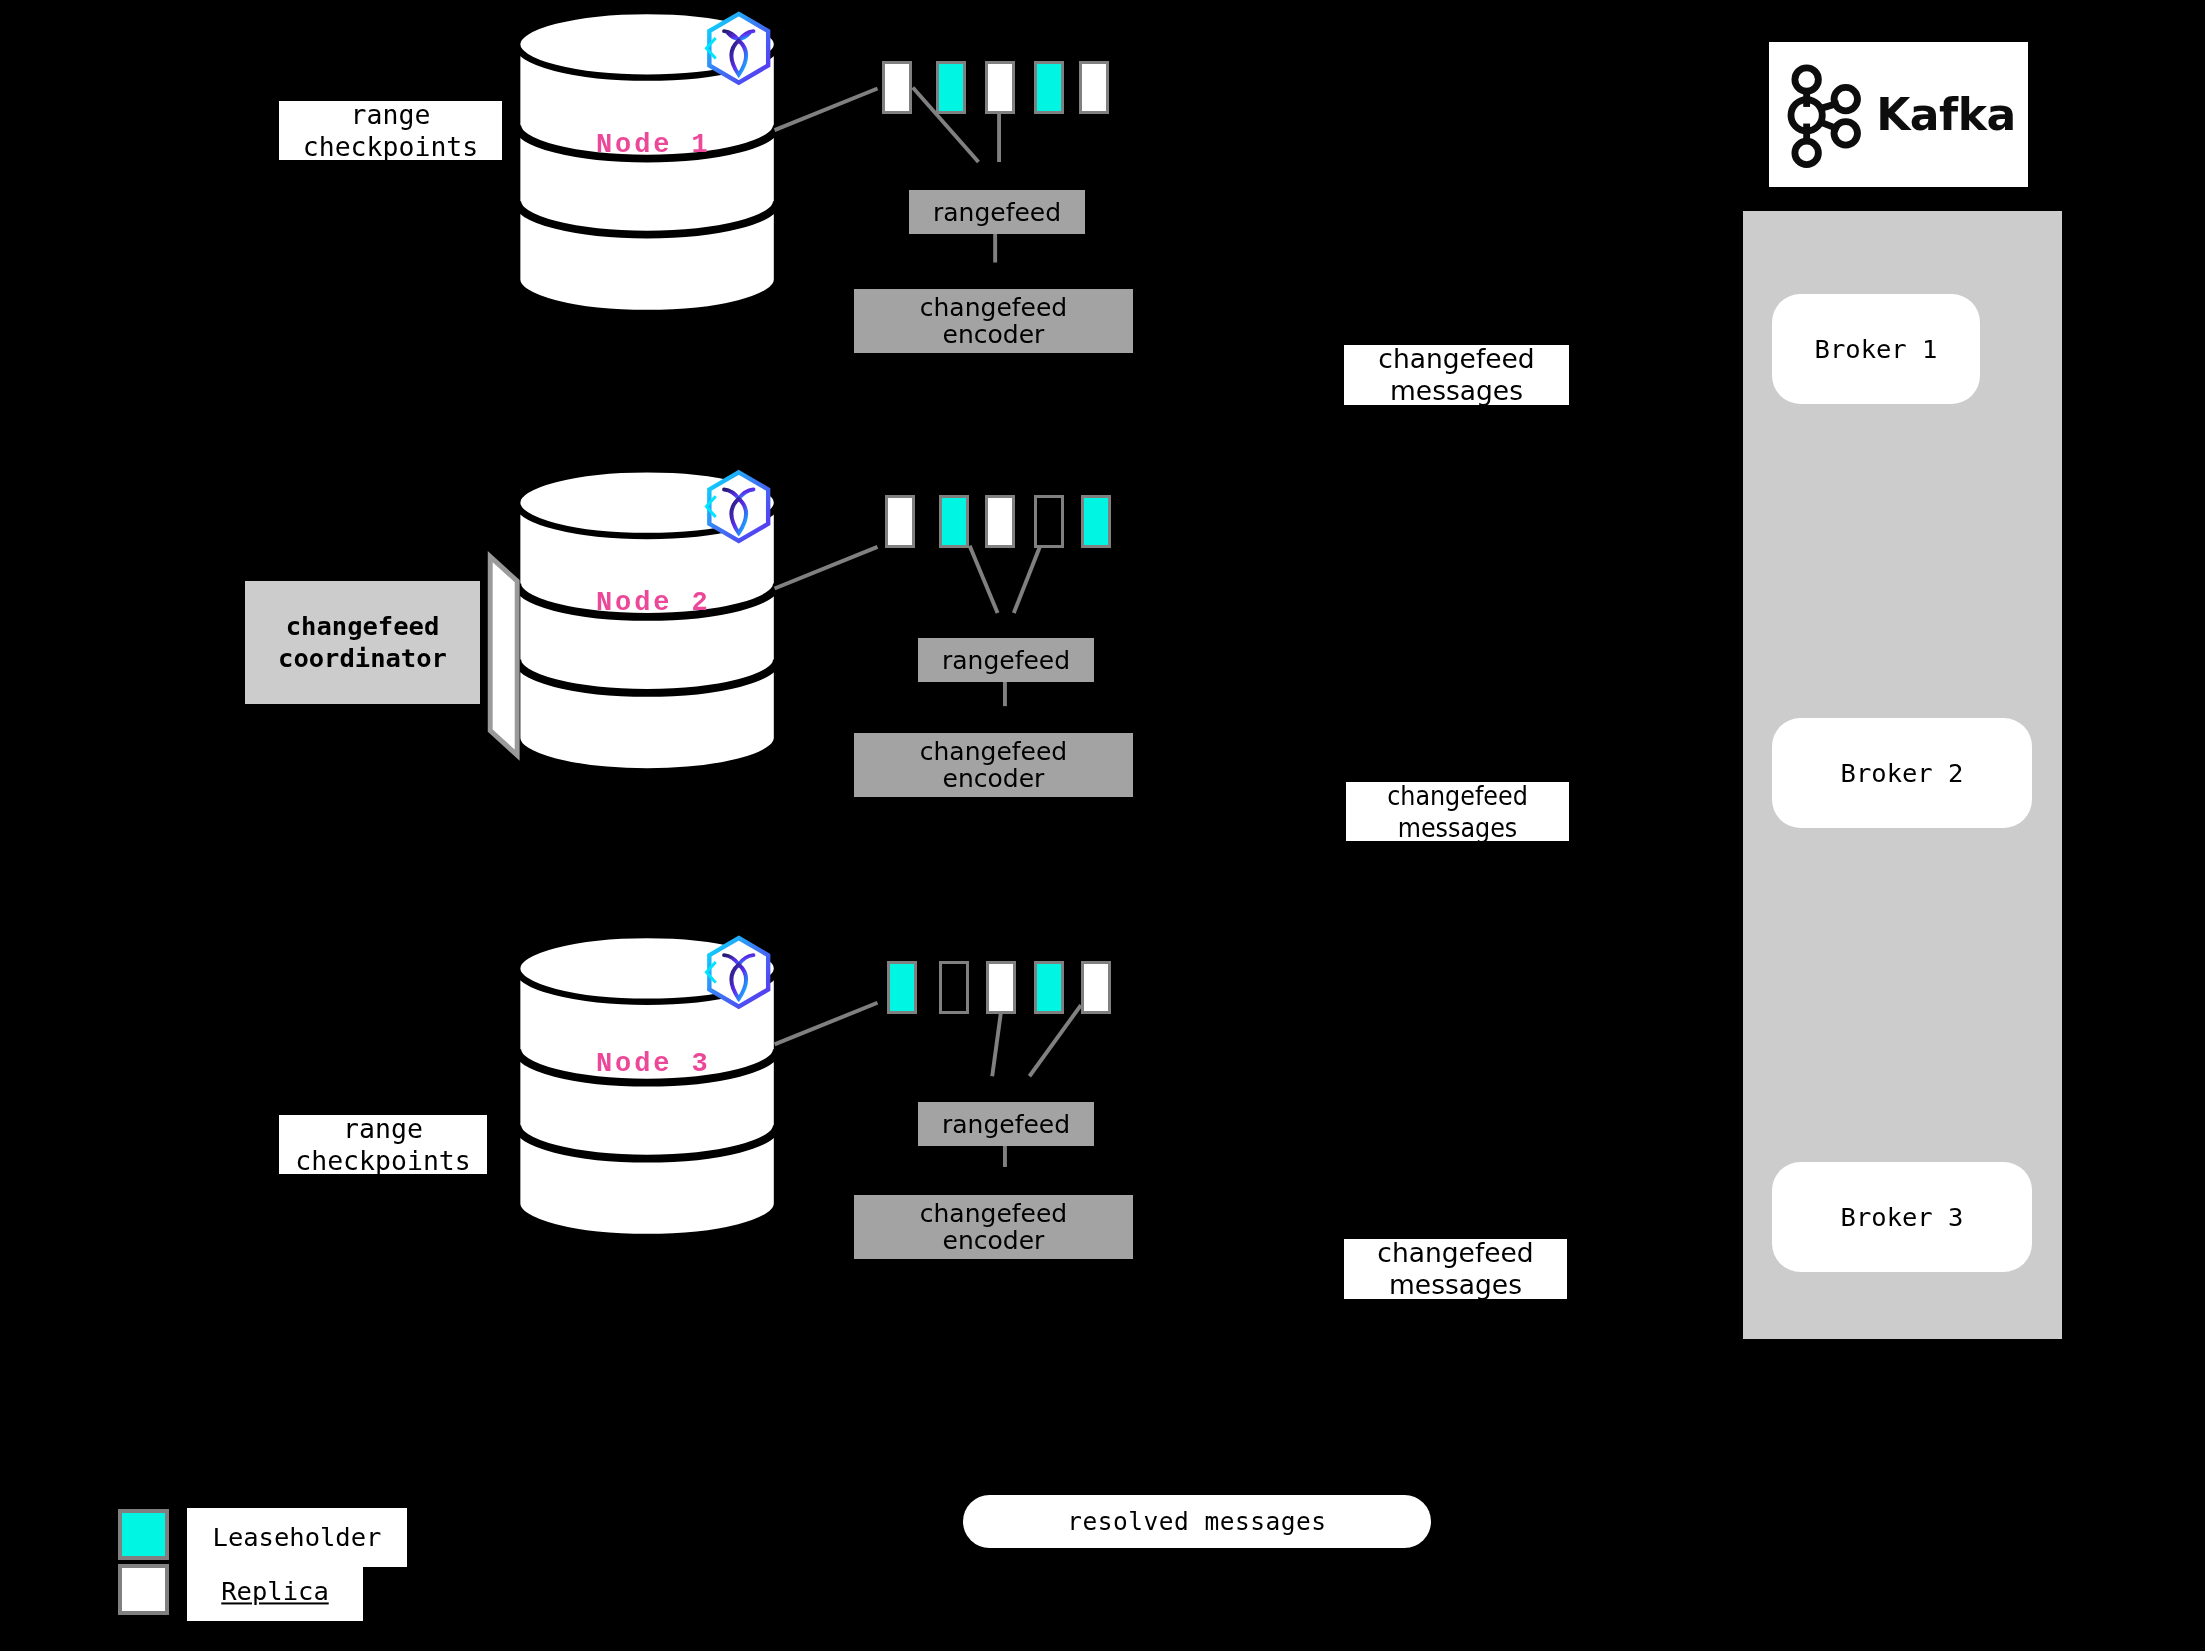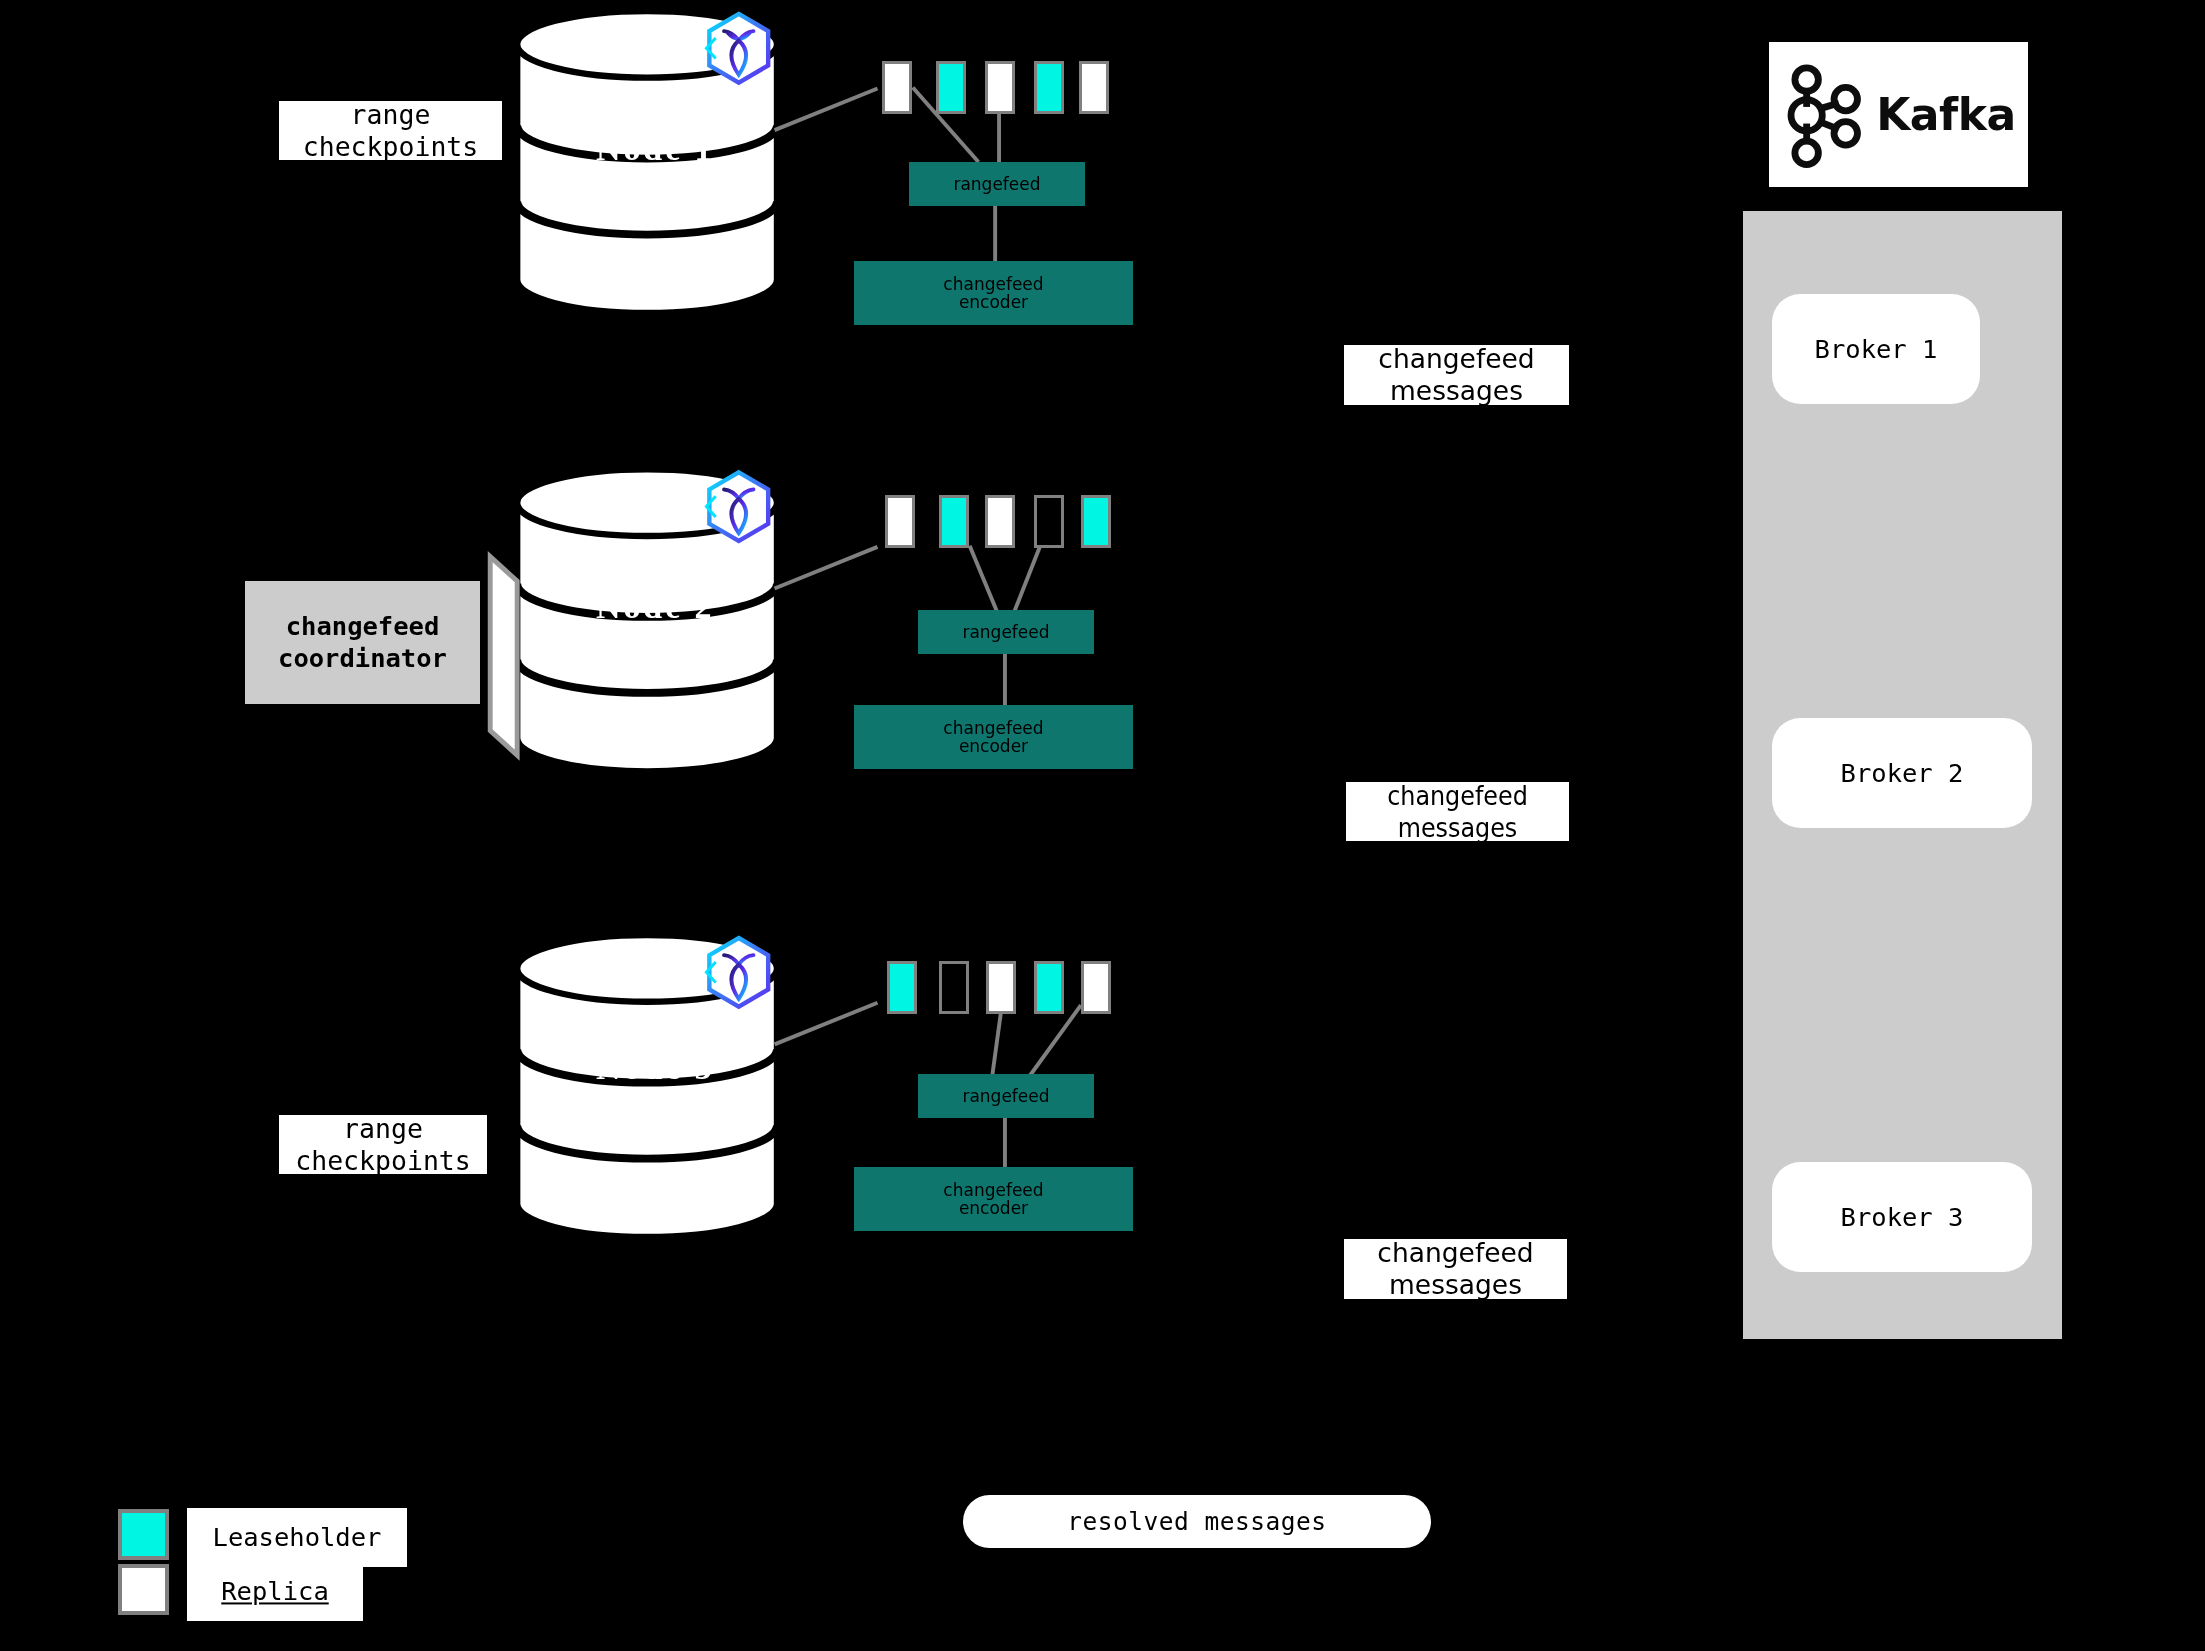--- a/index.html
+++ b/index.html
@@ -6,36 +6,36 @@
   body{width:2205px;height:1652px;position:relative;overflow:hidden;
        font-family:"DejaVu Sans Mono", monospace;}
 
   .stage{position:absolute;left:0;top:0;width:2205px;height:1652px;}
 
   
   svg.layer{position:absolute;left:0;top:0;width:2205px;height:1652px;overflow:visible;}
 
   
   .node-label{
-    position:absolute;color:#ffffff;font-family:Liberation Serif, serif;
-    font-weight:bold;font-size:34px;letter-spacing:2.9px;white-space:nowrap;
+    position:absolute;color:#ec4899;font-family:Liberation Mono, monospace;
+    font-weight:bold;font-size:27px;letter-spacing:2.9px;white-space:nowrap;
   }
 
   
   .range-box{position:absolute;width:30px;height:53px;
              border:3.9px solid #808080;box-sizing:border-box;}
   .range-box.leaseholder{background:#00f5e2;}
   .range-box.replica{background:#ffffff;}
   .range-box.empty{background:transparent;}
 
   
-  .gbox{position:absolute;background:#0f766e;color:#000;
-        font-family:"DejaVu Sans", sans-serif;font-size:17px;
+  .gbox{position:absolute;background:#a3a3a3;color:#000;
+        font-family:"DejaVu Sans", sans-serif;font-size:25px;
         display:flex;align-items:center;justify-content:center;
-        text-align:center;line-height:1.08;}
+        text-align:center;line-height:1.08;margin-top:28px;}
 
   
   .plate{position:absolute;background:#fff;color:#000;overflow:visible;}
   .plate .txt{position:absolute;left:50%;top:50%;transform:translate(-50%,-50%);
               white-space:nowrap;text-align:center;line-height:1.22;}
 
   
   .coord{position:absolute;background:#cccccc;color:#000;
          font-family:"DejaVu Sans Mono", monospace;font-weight:bold;font-size:25.5px;
          display:flex;align-items:center;justify-content:center;

